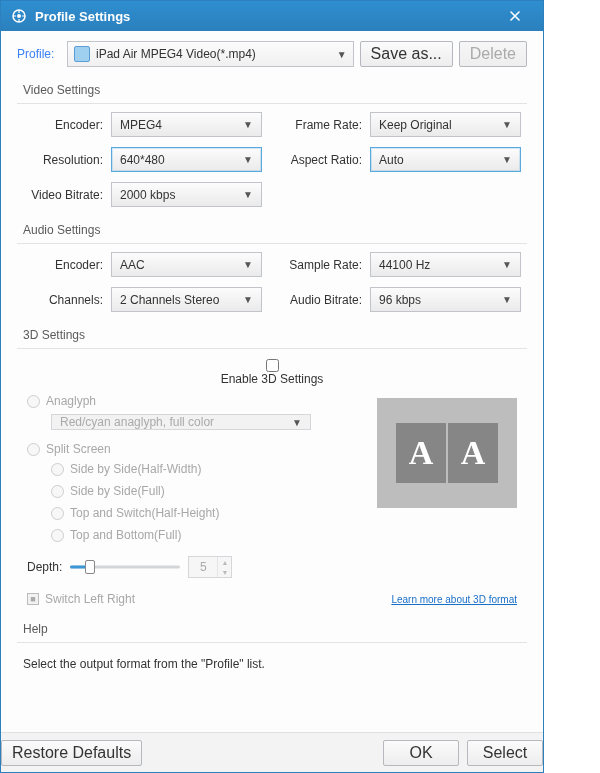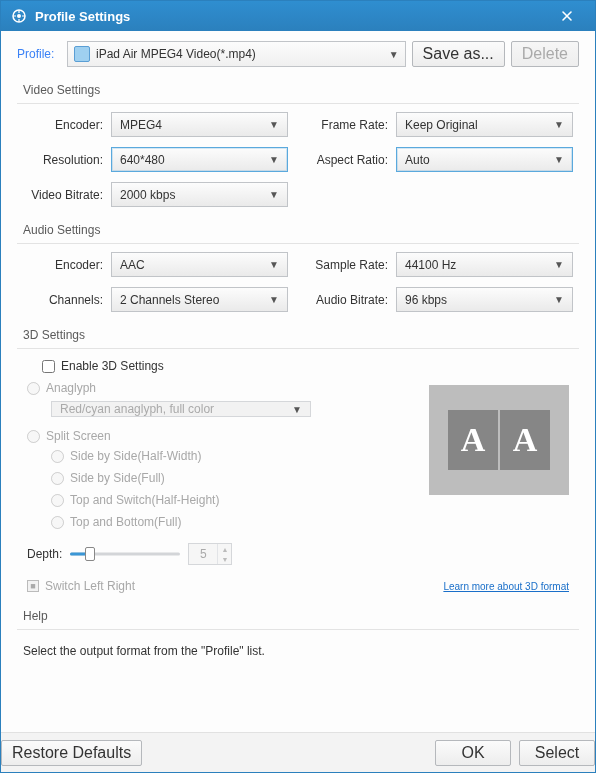--- a/index.html
+++ b/index.html
@@ -1,17 +1,17 @@
 <!DOCTYPE html>
 <html><head>
 <meta charset="utf-8">
 <style>
   * { box-sizing: border-box; margin: 0; padding: 0; }
   html, body { width: 600px; height: 773px; font-family: Tahoma, Arial, sans-serif; font-size: 12px; color: #333; background: #fff; }
-  .window { width: 596px; height: 773px; border: 1px solid #2b80bd; display: flex; flex-direction: column; }
+  .window { width: 544px; height: 773px; border: 1px solid #2b80bd; display: flex; flex-direction: column; }
   .titlebar { height: 30px; background: linear-gradient(#2f8ed0, #2b80bd); display: flex; align-items: center; color: #fff; padding: 0 10px; }
   .titlebar .icon { width: 16px; height: 16px; margin-right: 8px; display:flex; align-items:center; justify-content:center; }
   .titlebar .title { font-weight: bold; font-size: 13px; flex: 1; }
   .titlebar .close { width: 36px; height: 24px; display: flex; align-items: center; justify-content: center; color: #fff; font-size: 16px; cursor: pointer; }
   .body { flex: 1; padding: 10px 12px; display: flex; flex-direction: column; gap: 6px; overflow: hidden; background: #fdfdfd; }
   .profile-row { display: flex; align-items: center; gap: 6px; padding: 0 4px; }
   .profile-row .lbl { width: 44px; color: #3b82f6; }
   .profile-select { flex: 1; height: 26px; border: 1px solid #c1c4c8; background: linear-gradient(#fcfcfc,#f0f0f0); display: flex; align-items: center; padding: 0 6px; cursor: pointer; position: relative; }
   .profile-select .device-icon { width: 16px; height: 16px; margin-right: 6px; background:#9fd0f0; border:1px solid #5a9ed4; border-radius:2px; }
   .profile-select .txt { flex: 1; white-space: nowrap; overflow: hidden; text-overflow: ellipsis; }
@@ -24,21 +24,21 @@
   .grid2 { display: grid; grid-template-columns: 1fr 1fr; column-gap: 20px; row-gap: 10px; padding: 0 6px; }
   .field-row { display: flex; align-items: center; }
   .field-row .flabel { width: 88px; text-align: right; padding-right: 8px; color: #333; white-space: nowrap; }
   .dd { flex: 1; height: 25px; border: 1px solid #c1c4c8; background: linear-gradient(#fcfcfc,#eaeaea); display: flex; align-items: center; padding: 0 8px; cursor: pointer; position: relative; }
   .dd .val { flex: 1; }
   .dd .chev { color: #555; font-size: 10px; margin-left: 6px; }
   .dd.hl { border: 1px solid #5aa9dd; box-shadow: 0 0 0 1px rgba(90,169,221,.25) inset; }
   .dd.disabled { color: #aaa; background: #f2f2f2; cursor: default; border-color: #d5d7da; }
 
   .threed { margin-top: 10px; padding: 0 10px; }
-  .cb-row { display: flex; align-items: center; gap: 6px; margin: 4px 15px; }
+  .cb-row { display: flex; align-items: center; margin: 4px 8px; flex-direction: column; }
   .cb-row input[type=checkbox], .rb-row input[type=radio] { margin: 0; }
   .disabled-text { color: #a8a8a8; }
   .rb-row { display: flex; align-items: center; gap: 6px; margin: 4px 0 2px 0; }
   .sub { margin-left: 24px; display: flex; flex-direction: column; gap: 2px; }
   .threed-layout { display: flex; gap: 20px; }
   .threed-left { flex: 1; }
   .preview { width: 140px; height: 110px; background: #bdbdbd; display: flex; align-items: center; justify-content: center; gap: 2px; margin-top: 8px; }
   .preview .aa { width: 50px; height: 60px; background: #868686; color: #fff; font-size: 34px; font-weight: bold; display: flex; align-items: center; justify-content: center; font-family: Georgia, serif; }
   .depth-row { display: flex; align-items: center; gap: 8px; margin-top: 12px; }
   .depth-row .slider { width: 110px; position: relative; height: 16px; }

